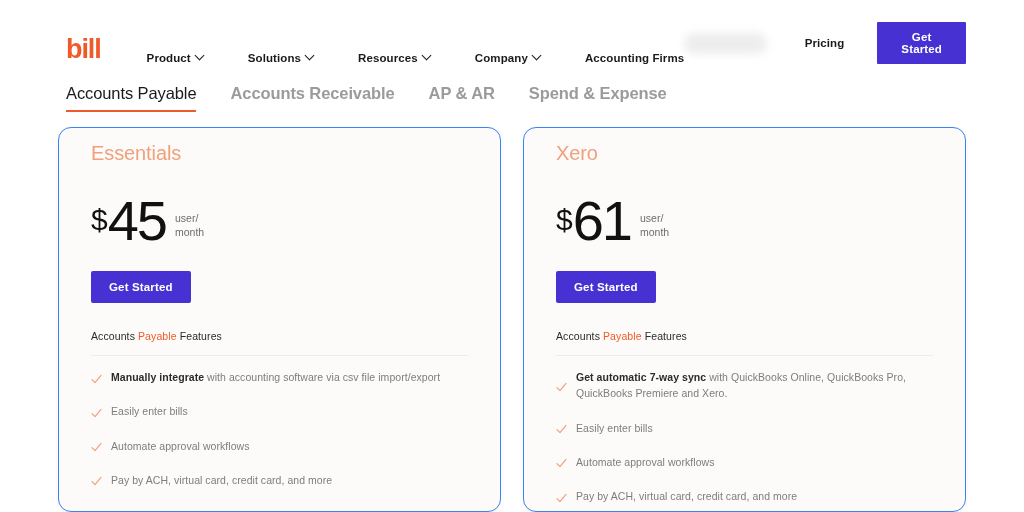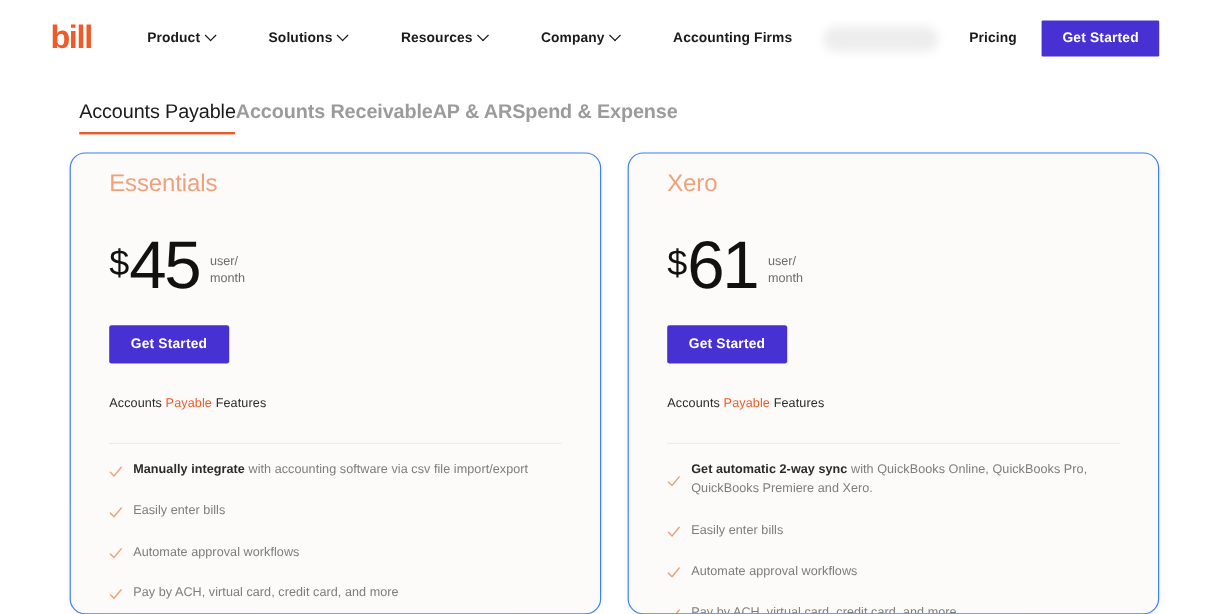--- a/index.html
+++ b/index.html
@@ -11,22 +11,22 @@
     background: #ffffff;
     font-family: "Liberation Sans", sans-serif;
     -webkit-font-smoothing: antialiased;
   }
 
   
   #site-header {
     position: relative;
     height: 64px;
     display: flex;
-    align-items: center;
-    padding: 0 58px 0 42px;
+    align-items: flex-end;
+    padding: 0 58px 0 66px;
     background: #ffffff;
   }
 
   #brand-logo {
     font-size: 27px;
     font-weight: 700;
     letter-spacing: -1.1px;
     color: #F05A28;
     line-height: 1;
     margin-right: 46px;
@@ -65,21 +65,21 @@
     width: 6px; height: 6px;
     border-right: 1.4px solid #1a1a1a;
     border-bottom: 1.4px solid #1a1a1a;
     transform: rotate(45deg);
   }
 
   #header-right {
     margin-left: auto;
     display: flex;
     align-items: center;
-    gap: 0;
+    gap: 12px;
   }
 
   #redacted-pill {
     width: 96px;
     height: 21px;
     border-radius: 11px;
     background: #ededed;
     filter: blur(4px);
     margin-right: 26px;
   }
@@ -103,20 +103,21 @@
     border-radius: 1px;
     padding: 9px 17px;
     cursor: pointer;
     font-family: inherit;
   }
 
   
   #plan-tabs {
     display: flex;
     align-items: flex-end;
+    gap: 34px;
     padding: 14px 0 0 66px;
     height: 48px;
   }
 
   .tab {
     position: relative;
     font-size: 16.5px;
     color: #9b9b9b;
     cursor: pointer;
     padding-bottom: 9px;
@@ -204,21 +205,21 @@
     padding: 10px 18px;
     cursor: pointer;
     font-family: inherit;
     margin-bottom: 27px;
     display: inline-block;
   }
 
   .features-heading {
     font-size: 10.5px;
     color: #2b2b2b;
-    margin-bottom: 27px;
+    margin-bottom: 13px;
     letter-spacing: .1px;
   }
   .features-heading .hl { color: #F05A28; }
 
   .features-divider {
     height: 1px;
     background: #ececea;
     margin-bottom: 4px;
   }
 
@@ -373,21 +374,21 @@
     </div>
     <div class="features-divider"></div>
 
     <div class="feature-list">
       <div class="feature">
         <span class="check">
             <svg width="11" height="11" viewBox="0 0 11 11">
               <path d="M1 5.6 L4 8.6 L10 1.4" fill="none" stroke="#F1A07C" stroke-width="1.2" stroke-linecap="round" stroke-linejoin="round"></path>
             </svg>
           </span>
-        <span class="feature-text"><span class="b">Get automatic 2-way sync</span><span> with QuickBooks Online, QuickBooks Pro, QuickBooks Premiere and Xero.</span></span>
+        <span class="feature-text"><span class="b">Get automatic 7-way sync</span><span> with QuickBooks Online, QuickBooks Pro, QuickBooks Premiere and Xero.</span></span>
       </div>
       <div class="feature">
         <span class="check">
             <svg width="11" height="11" viewBox="0 0 11 11">
               <path d="M1 5.6 L4 8.6 L10 1.4" fill="none" stroke="#F1A07C" stroke-width="1.2" stroke-linecap="round" stroke-linejoin="round"></path>
             </svg>
           </span>
         <span class="feature-text"><span class="b"></span><span>Easily enter bills</span></span>
       </div>
       <div class="feature">

